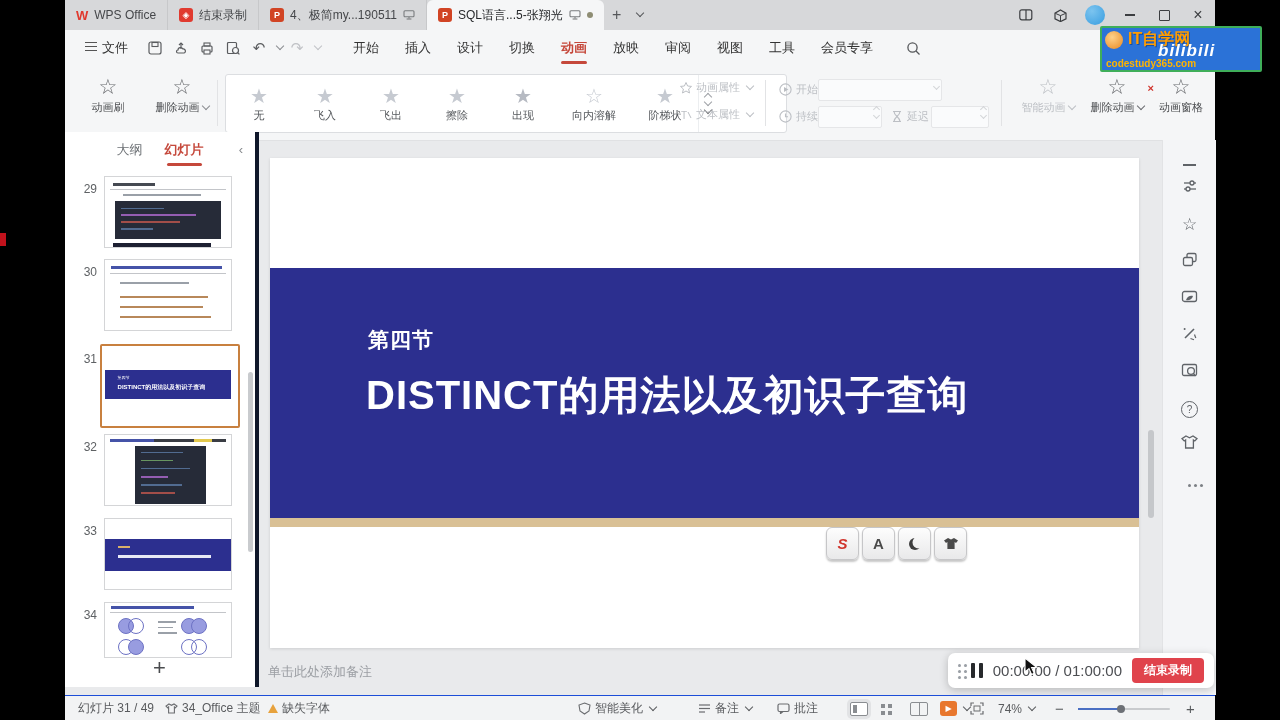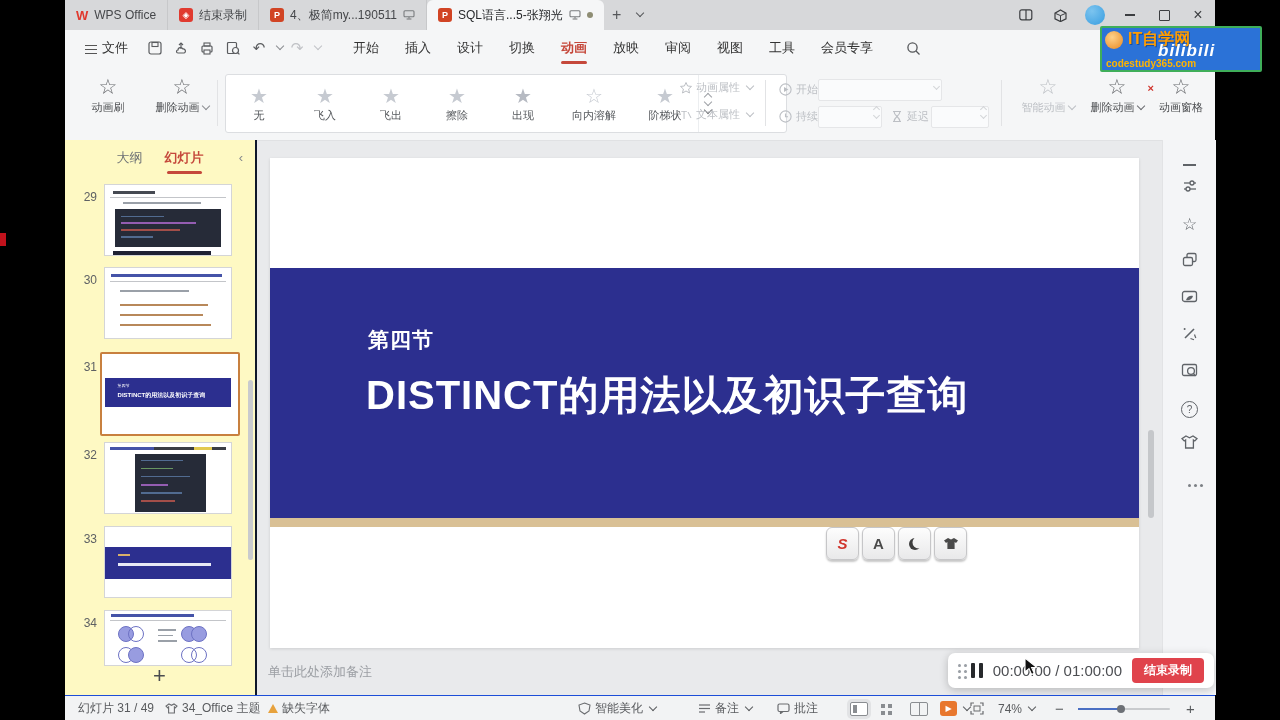--- a/index.html
+++ b/index.html
@@ -22,21 +22,21 @@
   .chev{display:inline-block;width:5px;height:5px;border-right:1.4px solid currentColor;border-bottom:1.4px solid currentColor;
         transform:rotate(45deg);margin-left:3px;position:relative;top:-2px}
   .winctl{position:absolute;right:0;top:0;height:30px;display:flex;align-items:center;gap:0}
   .winbtn{width:34px;height:30px;display:flex;align-items:center;justify-content:center;color:#3c3e41;font-size:13px}
   .minbar{width:10px;height:1.5px;background:#3c3e41}
   .maxbox{width:9px;height:9px;border:1.2px solid #3c3e41;border-radius:1px}
   .avatar{width:20px;height:20px;border-radius:50%;background:radial-gradient(circle at 35% 30%,#7cc4ef,#379de0);margin:0 8px}
 
   
   .menubar{position:absolute;left:0;top:30px;width:1150px;height:36px;background:#f5f6f7;display:flex;align-items:center;font-size:13px}
-  .mfile{display:flex;align-items:flex-end;gap:5px;padding:0 14px 0 20px;color:#333;font-size:13px}
+  .mfile{display:flex;align-items:flex-start;gap:5px;padding:0 14px 0 20px;color:#333;font-size:13px}
   .hamb{display:inline-block;width:12px}
   .hamb i{display:block;height:1.4px;background:#555;margin:2.6px 0}
   .qicon{width:26px;height:24px;display:flex;align-items:center;justify-content:center;color:#5a5c5f}
   .undo{font-size:15px;color:#5a5c5f}
   .redo{font-size:15px;color:#c0c2c6}
   .menus{display:flex;align-items:center;margin-left:18px}
   .mitem{padding:0 13px;height:36px;display:flex;align-items:center;color:#333;position:relative}
   .mitem.active{color:#c5483b;font-weight:bold}
   .mitem.active::after{content:"";position:absolute;left:13px;right:13px;bottom:2px;height:3px;background:#c5483b;border-radius:2px}
 
@@ -57,21 +57,21 @@
   .propbtn{position:absolute;font-size:11px;color:#bcbfc4;display:flex;align-items:center;gap:4px;white-space:nowrap}
   .fldlab{position:absolute;font-size:11px;color:#bcbfc4;display:flex;align-items:center;gap:4px}
   .fld{position:absolute;height:20px;background:#fafbfc;border:1px solid #e5e6e8;border-radius:2px}
   .spin{position:absolute;right:2px;top:2px;display:flex;flex-direction:column;gap:1px;color:#d3d5d8}
   .spin .chev{margin:0;width:4px;height:4px}
   .spin .up{transform:rotate(-135deg)}
   .starx{position:relative;display:inline-block}
   .starx .x{position:absolute;right:-5px;bottom:-1px;color:#d0342c;font-size:11px;font-weight:bold}
 
   
-  .lpanel{position:absolute;left:0;top:140px;width:190px;height:555px;background:#fef9c3;border-right:2px solid #0f172a}
+  .lpanel{position:absolute;left:0;top:132px;width:190px;height:555px;background:#ffffff;border-right:4px solid #0f172a}
   .ptabs{position:absolute;left:0;top:0;width:100%;height:36px;display:flex;align-items:center;justify-content:center;gap:22px;font-size:13px}
   .ptab{color:#6d7175;position:relative;padding:4px 0}
   .ptab.active{color:#c5483b;font-weight:bold}
   .ptab.active::after{content:"";position:absolute;left:2px;right:2px;bottom:-3px;height:3px;background:#c5483b;border-radius:2px}
   .collapse{position:absolute;right:12px;top:10px;color:#85888c;font-size:13px}
   .thumbnum{position:absolute;width:26px;text-align:right;font-size:12px;color:#5e6164}
   .thumb{position:absolute;left:40px;width:126px;height:70px;background:#fff;box-shadow:0 0 0 1px #d4d5d7;overflow:hidden}
   .selbox{position:absolute;left:35px;width:136px;border:2px solid #c8803f;border-radius:2px;background:#fff}
   .pscroll{position:absolute;right:2px;top:240px;width:5px;height:180px;background:#c9cbce;border-radius:3px}
   .addslide{position:absolute;left:88px;bottom:6px;font-size:22px;color:#4a4c4f}

